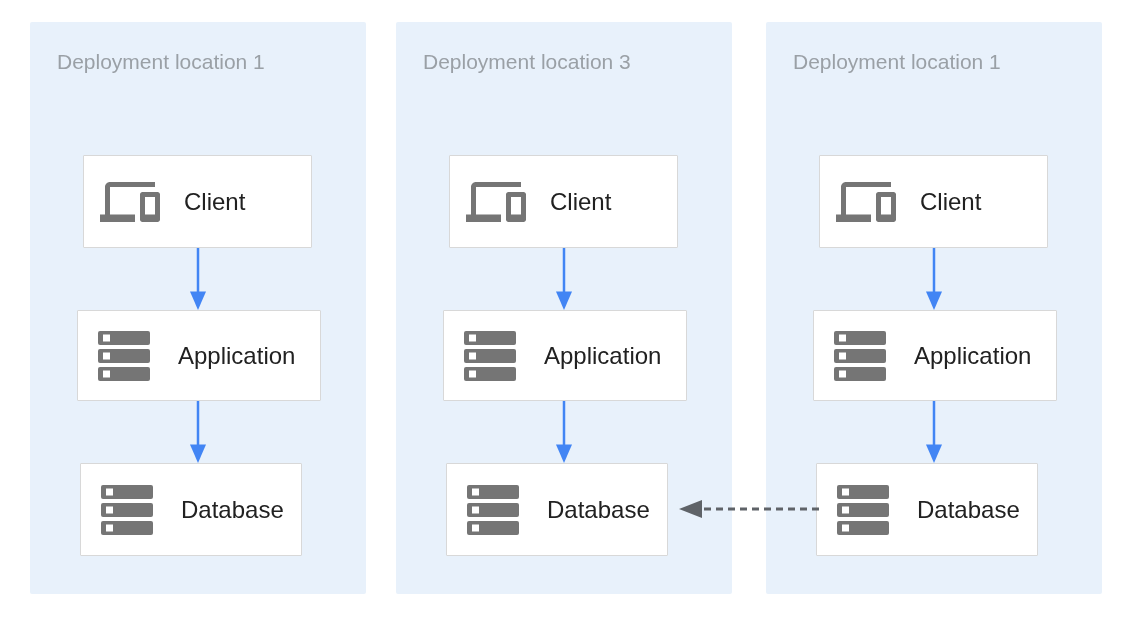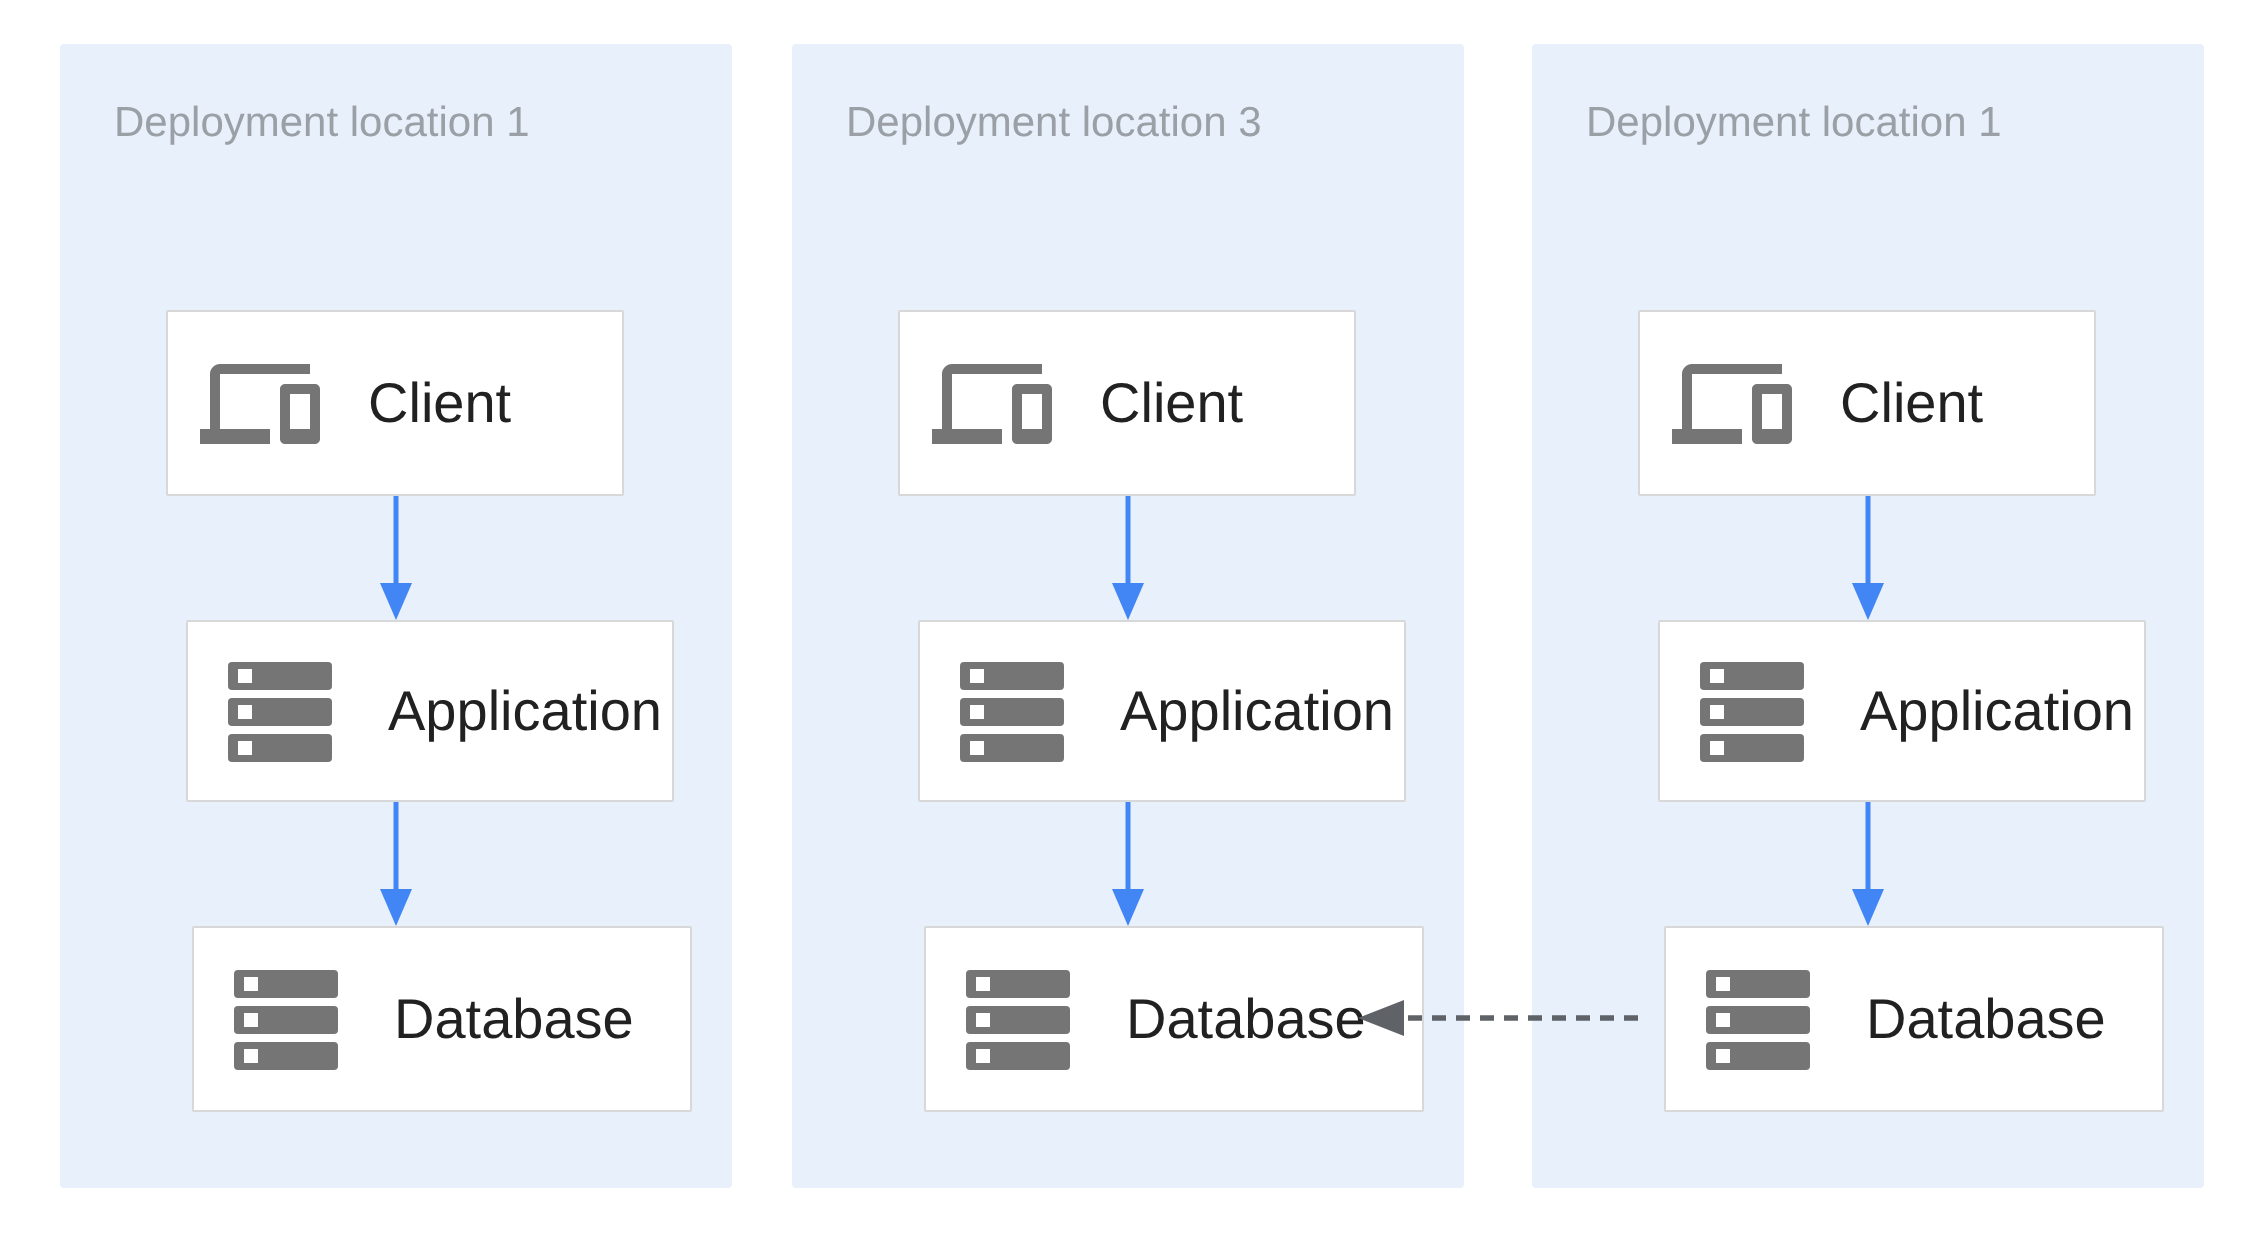--- a/index.html
+++ b/index.html
@@ -16,28 +16,28 @@
   .panel-3{left:766px}
   .panel-title{
     position:absolute;left:27px;top:28px;
     font-size:21px;line-height:24px;color:#9aa0a6;white-space:nowrap;
   }
   .node{
     position:absolute;background:#ffffff;border:1px solid #d8d8d8;
     box-sizing:border-box;display:flex;align-items:center;border-radius:1px;
   }
   .n-client{left:53px;top:133px;width:229px;height:93px}
-  .n-app{left:63px;top:288px;width:244px;height:91px}
-  .n-db{left:66px;top:441px;width:250px;height:93px}
+  .n-app{left:47px;top:288px;width:244px;height:91px}
+  .n-db{left:50px;top:441px;width:222px;height:93px}
   .iconwrap{
     width:60px;margin-left:16px;flex:0 0 auto;
     display:flex;justify-content:center;align-items:center;
   }
   .node-label{
-    margin-left:24px;font-size:28px;color:#212121;white-space:nowrap;
+    margin-left:24px;font-size:24px;color:#212121;white-space:nowrap;
   }
   .varrow{position:absolute;left:156px;width:24px;height:62px}
   .varrow-1{top:226px}
   .varrow-2{top:379px}
   .cross-arrow{position:absolute;left:677px;top:498px;width:142px;height:22px}
 </style>
 </head>
 <body>
 
 <div class="stage">

